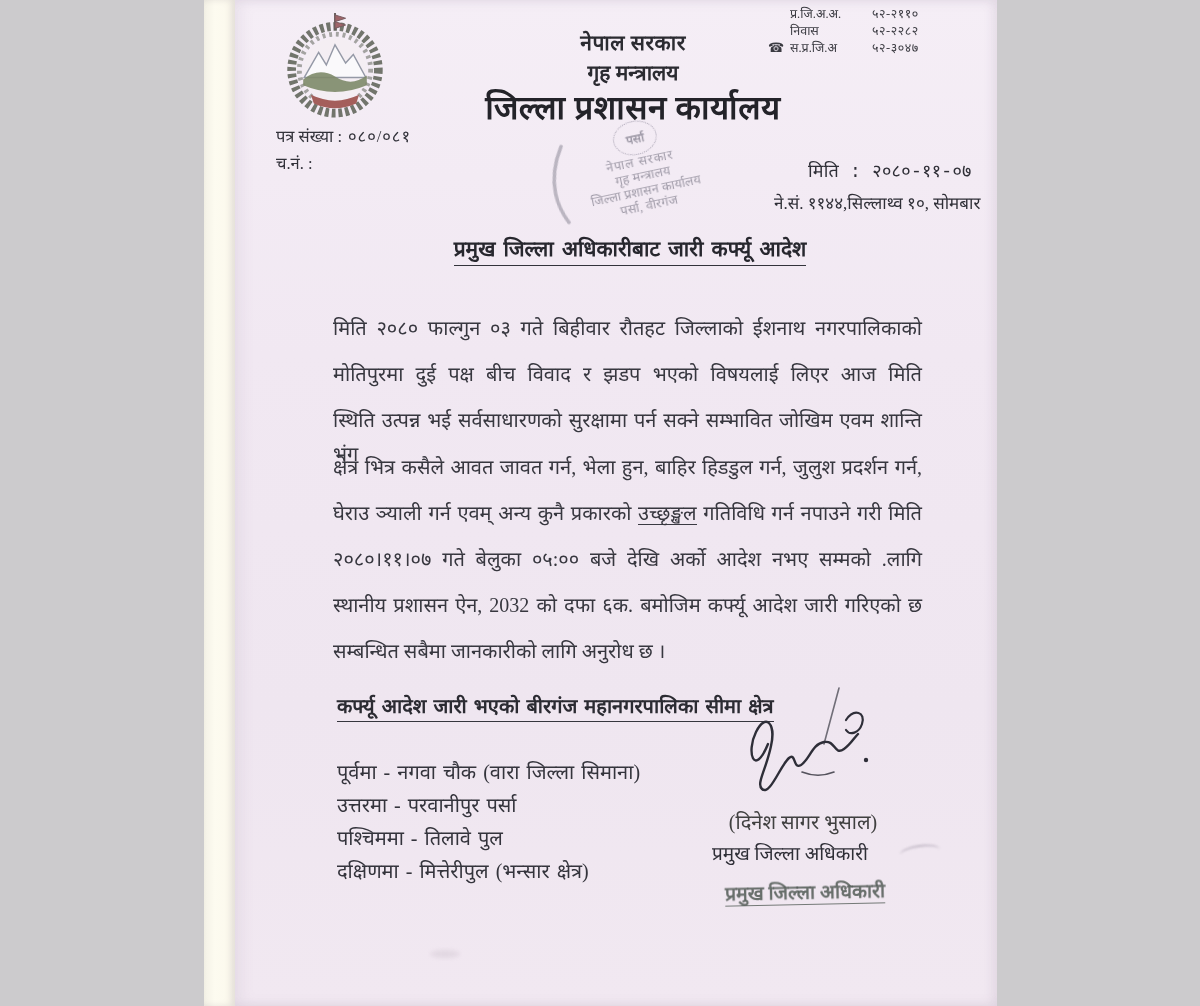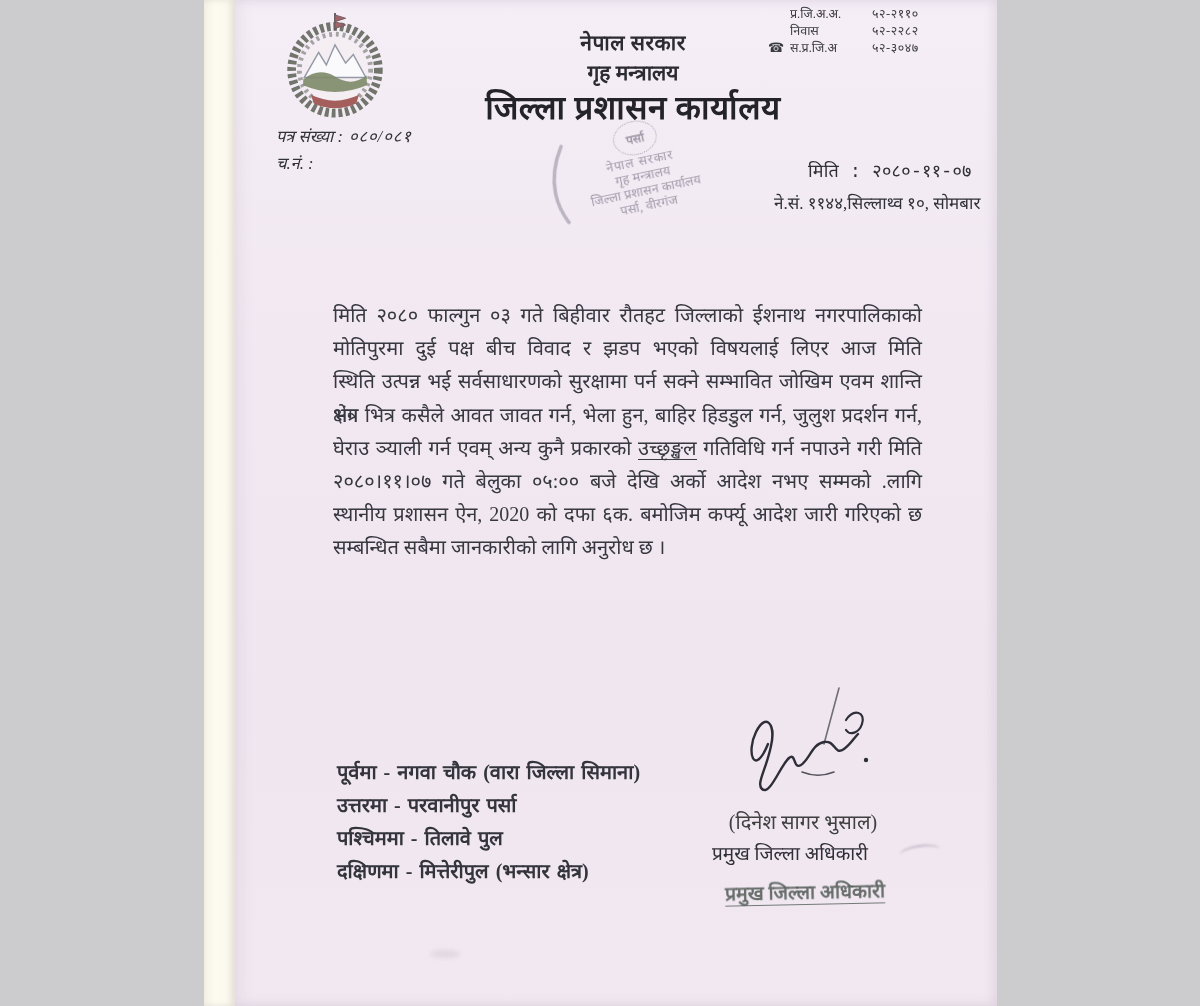--- a/index.html
+++ b/index.html
@@ -23,21 +23,21 @@
   .gov-line { left:433px; top:28px; width:400px; text-align:center; font-size:21px; font-weight:600; color:#2b2b31; letter-spacing:.5px; }
   .ministry-line { left:433px; top:58px; width:400px; text-align:center; font-size:21px; font-weight:600; color:#2b2b31; }
   .office-line { left:383px; top:84px; width:500px; text-align:center; font-size:33px; font-weight:700; color:#232329; letter-spacing:.5px; }
 
   .contact { left:768px; top:6px; width:220px; font-size:12.5px; color:#3a3a41; }
   .contact-row { display:flex; align-items:center; height:15px; margin-bottom:2px; }
   .contact-icon-cell { width:22px; font-size:13px; line-height:12px; }
   .contact-label { width:82px; }
   .contact-value { letter-spacing:.5px; }
 
-  .ref-block { left:276px; top:124px; font-size:16.5px; color:#32323a;font-style:italic; }
+  .ref-block { left:276px; top:124px; font-size:16.5px; color:#32323a; }
   .ref-line { height:27px; }
   .ref-value { margin-left:6px; letter-spacing:1px; }
 
   .date-line { left:808px; top:158px; font-size:18px; color:#2f2f37; letter-spacing:.3px;font-family:Liberation Mono, monospace; }
   .ns-line { left:774px; top:191px; font-size:17px; color:#2f2f37; }
 
   
   .stamp { left:552px; top:120px; width:184px; height:122px; transform:rotate(-12deg);
     color:#8e8a98; opacity:.85; text-align:center; filter:blur(.35px); }
   .stamp-emblem { margin:0 auto; width:44px; height:34px; border:1px dotted #948fa0; border-radius:50%;
@@ -45,29 +45,29 @@
   .stamp-line { font-size:12.5px; line-height:15px; letter-spacing:1px; }
   .stamp-line.wide { letter-spacing:.2px; }
   .stamp-flick { position:absolute; left:-8px; top:6px; }
 
   
   .title-wrap { left:400px; top:234px; width:460px; text-align:center; }
   .title-text { display:inline-block; font-size:21px; font-weight:600; color:#27272e;
     border-bottom:1.6px solid #33333b; padding-bottom:3px; word-spacing:3px; }
 
   .body-par { left:333px; top:299px; width:589px; font-size:20px; color:#37373f; }
-  .body-line { height:33.2px; line-height:33.2px; text-align:justify; white-space:normal; }
+  .body-line { height:33.2px; line-height:33.2px; text-align:justify; white-space:normal;margin-top:13px; }
   .body-line.just { text-align-last:justify; }
   .u-word { border-bottom:1.4px solid #3a3a42; }
 
   .section-head-wrap { left:337px; top:692px; }
   .section-head { display:inline-block; font-size:20px; font-weight:600; color:#2b2b32;
     border-bottom:1.5px solid #36363e; padding-bottom:2px; word-spacing:2px; }
 
-  .boundaries { left:337px; top:756px; font-size:20px; color:#34343c;font-weight:bold; }
+  .boundaries { left:337px; top:756px; font-size:20px; color:#34343c; }
   .boundary-item { height:33px; line-height:33px; word-spacing:2px; }
 
   
   .sig-svg { left:742px; top:686px; width:150px; height:122px; }
   .sig-name { left:703px; top:808px; width:200px; text-align:center; font-size:20px; color:#404040; }
   .sig-desig { left:690px; top:840px; width:200px; text-align:center; font-size:19px; color:#2e2e36; }
   .sig-stamp { left:705px; top:878px; width:200px; text-align:center; font-size:19.5px; font-weight:600;
     color:rgba(74,84,78,.82); transform:rotate(-1.2deg); filter:blur(.3px); }
   .sig-stamp span { border-bottom:1.6px solid rgba(74,84,78,.75); padding-bottom:1px; }
 
@@ -136,32 +136,38 @@
       <span>पर्सा</span>
     </div>
     <div id="stamp-lines">
         <div class="stamp-line">नेपाल सरकार</div>
         <div class="stamp-line wide">गृह मन्त्रालय</div>
         <div class="stamp-line wide">जिल्ला प्रशासन कार्यालय</div>
         <div class="stamp-line wide">पर्सा, वीरगंज</div>
       </div>
   </div>
 
+  <div class="abs title-wrap">
+    <span class="title-text">प्रमुख जिल्ला अधिकारीबाट जारी कर्फ्यू आदेश</span>
+  </div>
 
   <div class="abs body-par">
       <div class="body-line just"><span>मिति २०८० फाल्गुन ०३ गते बिहीवार रौतहट जिल्लाको ईशनाथ नगरपालिकाको</span></div>
       <div class="body-line just"><span>मोतिपुरमा दुई पक्ष बीच विवाद र झडप भएको विषयलाई लिएर आज मिति</span></div>
       <div class="body-line just"><span>स्थिति उत्पन्न भई सर्वसाधारणको सुरक्षामा पर्न सक्ने सम्भावित जोखिम एवम शान्ति भंग</span></div>
       <div class="body-line just"><span>क्षेत्र भित्र कसैले आवत जावत गर्न, भेला हुन, बाहिर हिडडुल गर्न, जुलुश प्रदर्शन गर्न,</span></div>
       <div class="body-line just"><span>घेराउ ञ्याली गर्न एवम् अन्य कुनै प्रकारको </span><span class="u-word">उच्छृङ्खल</span><span> गतिविधि गर्न नपाउने गरी मिति</span></div>
       <div class="body-line just"><span>२०८०।११।०७ गते बेलुका ०५:०० बजे देखि अर्को आदेश नभए सम्मको .लागि</span></div>
-      <div class="body-line just"><span>स्थानीय प्रशासन ऐन, 2020 को दफा ६क. बमोजिम कर्फ्यू आदेश जारी गरिएको छ</span></div>
+      <div class="body-line just"><span>स्थानीय प्रशासन ऐन, 2032 को दफा ६क. बमोजिम कर्फ्यू आदेश जारी गरिएको छ</span></div>
       <div class="body-line"><span>सम्बन्धित सबैमा जानकारीको लागि अनुरोध छ ।</span></div>
     </div>
 
+  <div class="abs section-head-wrap">
+    <span class="section-head">कर्फ्यू आदेश जारी भएको बीरगंज महानगरपालिका सीमा क्षेत्र</span>
+  </div>
   <div class="abs boundaries">
       <div class="boundary-item">पूर्वमा - नगवा चौक (वारा जिल्ला सिमाना)</div>
       <div class="boundary-item">उत्तरमा - परवानीपुर पर्सा</div>
       <div class="boundary-item">पश्चिममा - तिलावे पुल</div>
       <div class="boundary-item">दक्षिणमा - मित्तेरीपुल (भन्सार क्षेत्र)</div>
     </div>
 
   <svg class="abs sig-svg" viewBox="0 0 150 122">
     <path d="M97,2 C92,20 87,40 82,58" fill="none" stroke="#3a3a44" stroke-width="1.6" opacity="0.7" stroke-linecap="round"></path>
     <path d="M26,58 C12,92 4,66 14,46 C24,26 34,38 29,60 C24,84 14,98 20,103 C28,110 38,80 47,72 C54,66 51,84 59,79 C68,73 70,58 82,56 C94,54 92,70 102,63 C108,59 112,52 116,48" fill="none" stroke="#2e2e38" stroke-width="2.4" stroke-linecap="round"></path>

